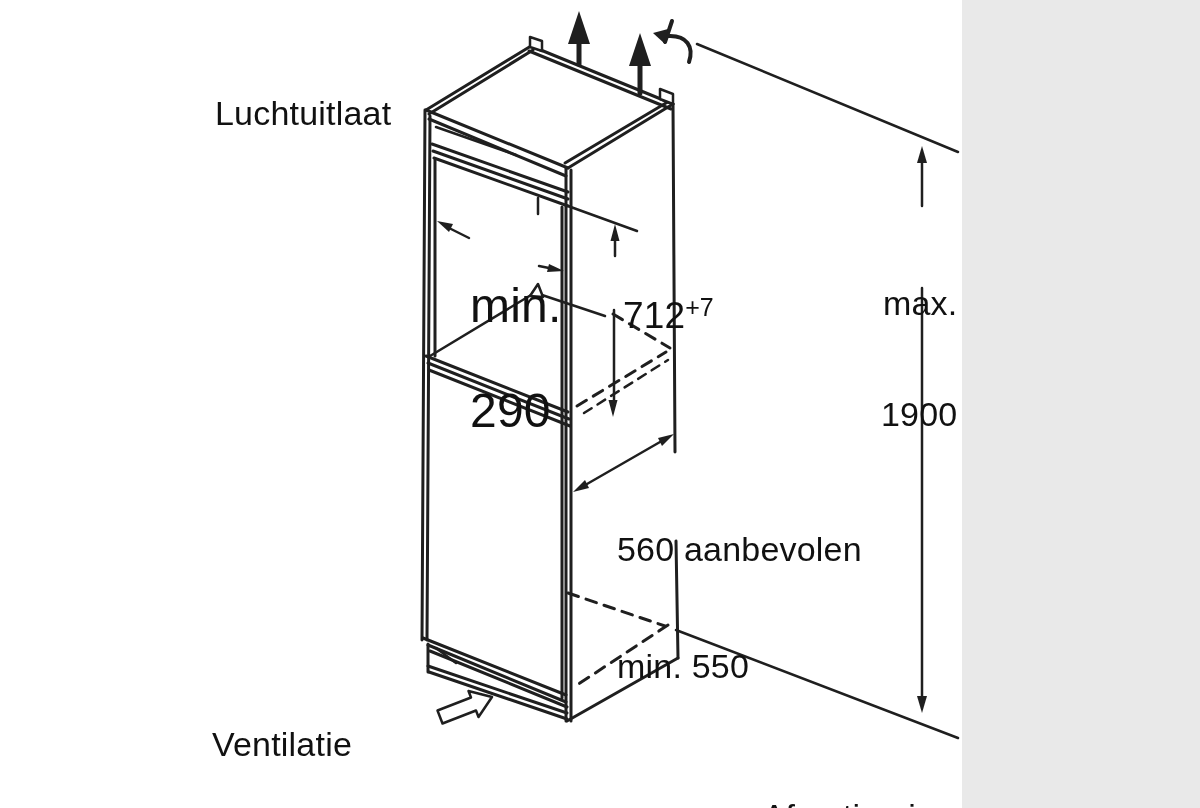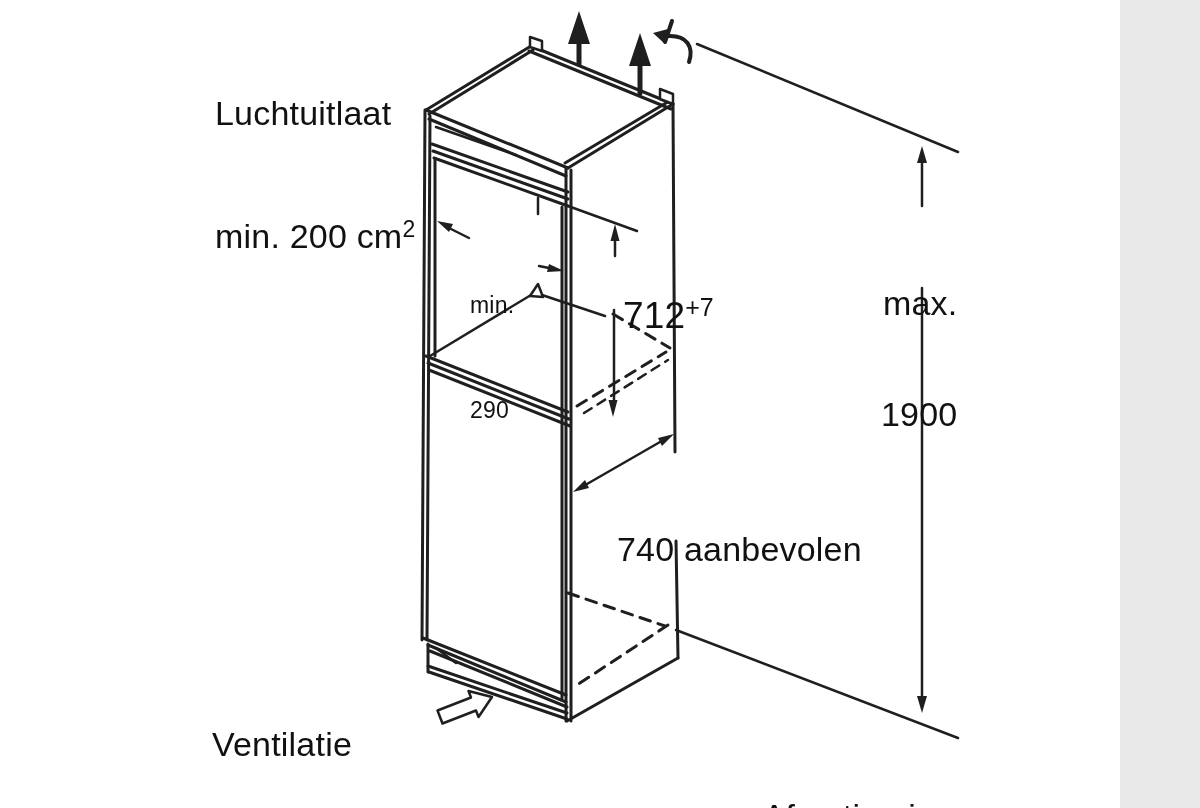--- a/index.html
+++ b/index.html
@@ -3,42 +3,42 @@
 <meta charset="utf-8">
 <style>
   :root{
     --bg:#ffffff;
     --line:#1f1f1f;
     --text:#111111;
   }
   html,body{margin:0;padding:0;background:#e9e9e9;}
   .stage{
     position:relative;
-    width:1120px;height:808px;
+    width:962px;height:808px;
     background:var(--bg);
     overflow:hidden;
     font-family:"Liberation Sans", sans-serif;
     color:var(--text);
   }
   .stage svg{position:absolute;left:0;top:0;color:var(--line);}
   .lbl{
     position:absolute;
     font-size:34px;
     line-height:41px;
     letter-spacing:.2px;
     white-space:pre;
     color:var(--text);
   }
   .lbl .sup{
     font-size:23px;
     position:relative;
     top:-11px;
     letter-spacing:0;
   }
-  .lbl-niche-width{font-size:23px;line-height:35px;}
+  .lbl-niche-width{font-size:48px;line-height:35px;}
   .lbl-niche-height{font-size:37px;line-height:37px;}
   .lbl-niche-height .sup{font-size:25px;top:-12px;}
   .lbl-max-height{line-height:37px;text-align:right;}
   .lbl-depth{line-height:39px;}
 </style>
 </head>
 <body>
 
 <div class="stage">
 
@@ -148,39 +148,39 @@
       <path d="M676 630 L958 738"></path>
       <path d="M922 163 L922 206"></path>
       <path d="M922 288 L922 696"></path>
       <polygon points="922,146 917,163 927,163" fill="currentColor" stroke="none"></polygon>
       <polygon points="922,713 917,696 927,696" fill="currentColor" stroke="none"></polygon>
     </g>
   </svg>
 
   <div class="lbl" style="left:215px;top:11px;">
     <div><span>Luchtuitlaat</span></div>
-    <div><span>min. 200 cm</span><span class="sup">2</span></div>
   </div>
 
   <div class="lbl lbl-niche-width" style="left:470px;top:218px;">
     <div><span>min.</span></div>
     <div><span>290</span></div>
   </div>
 
   <div class="lbl lbl-niche-height" style="left:581px;top:260px;">
     <span>712</span><span class="sup">+7</span>
   </div>
 
   <div class="lbl lbl-max-height" style="left:881px;top:211px;">
     <div><span>max.</span></div>
     <div><span>1900</span></div>
   </div>
 
   <div class="lbl lbl-depth" style="left:617px;top:452px;">
-    <div><span>740 aanbevolen</span></div>
+    <div><span>560 aanbevolen</span></div>
+    <div><span>min. 550</span></div>
   </div>
 
   <div class="lbl" style="left:212px;top:642px;">
     <div><span>Ventilatie</span></div>
     
     
   </div>
 
   <div class="lbl" style="left:726px;top:755px;">
     <span>Afmeting in mm</span>

